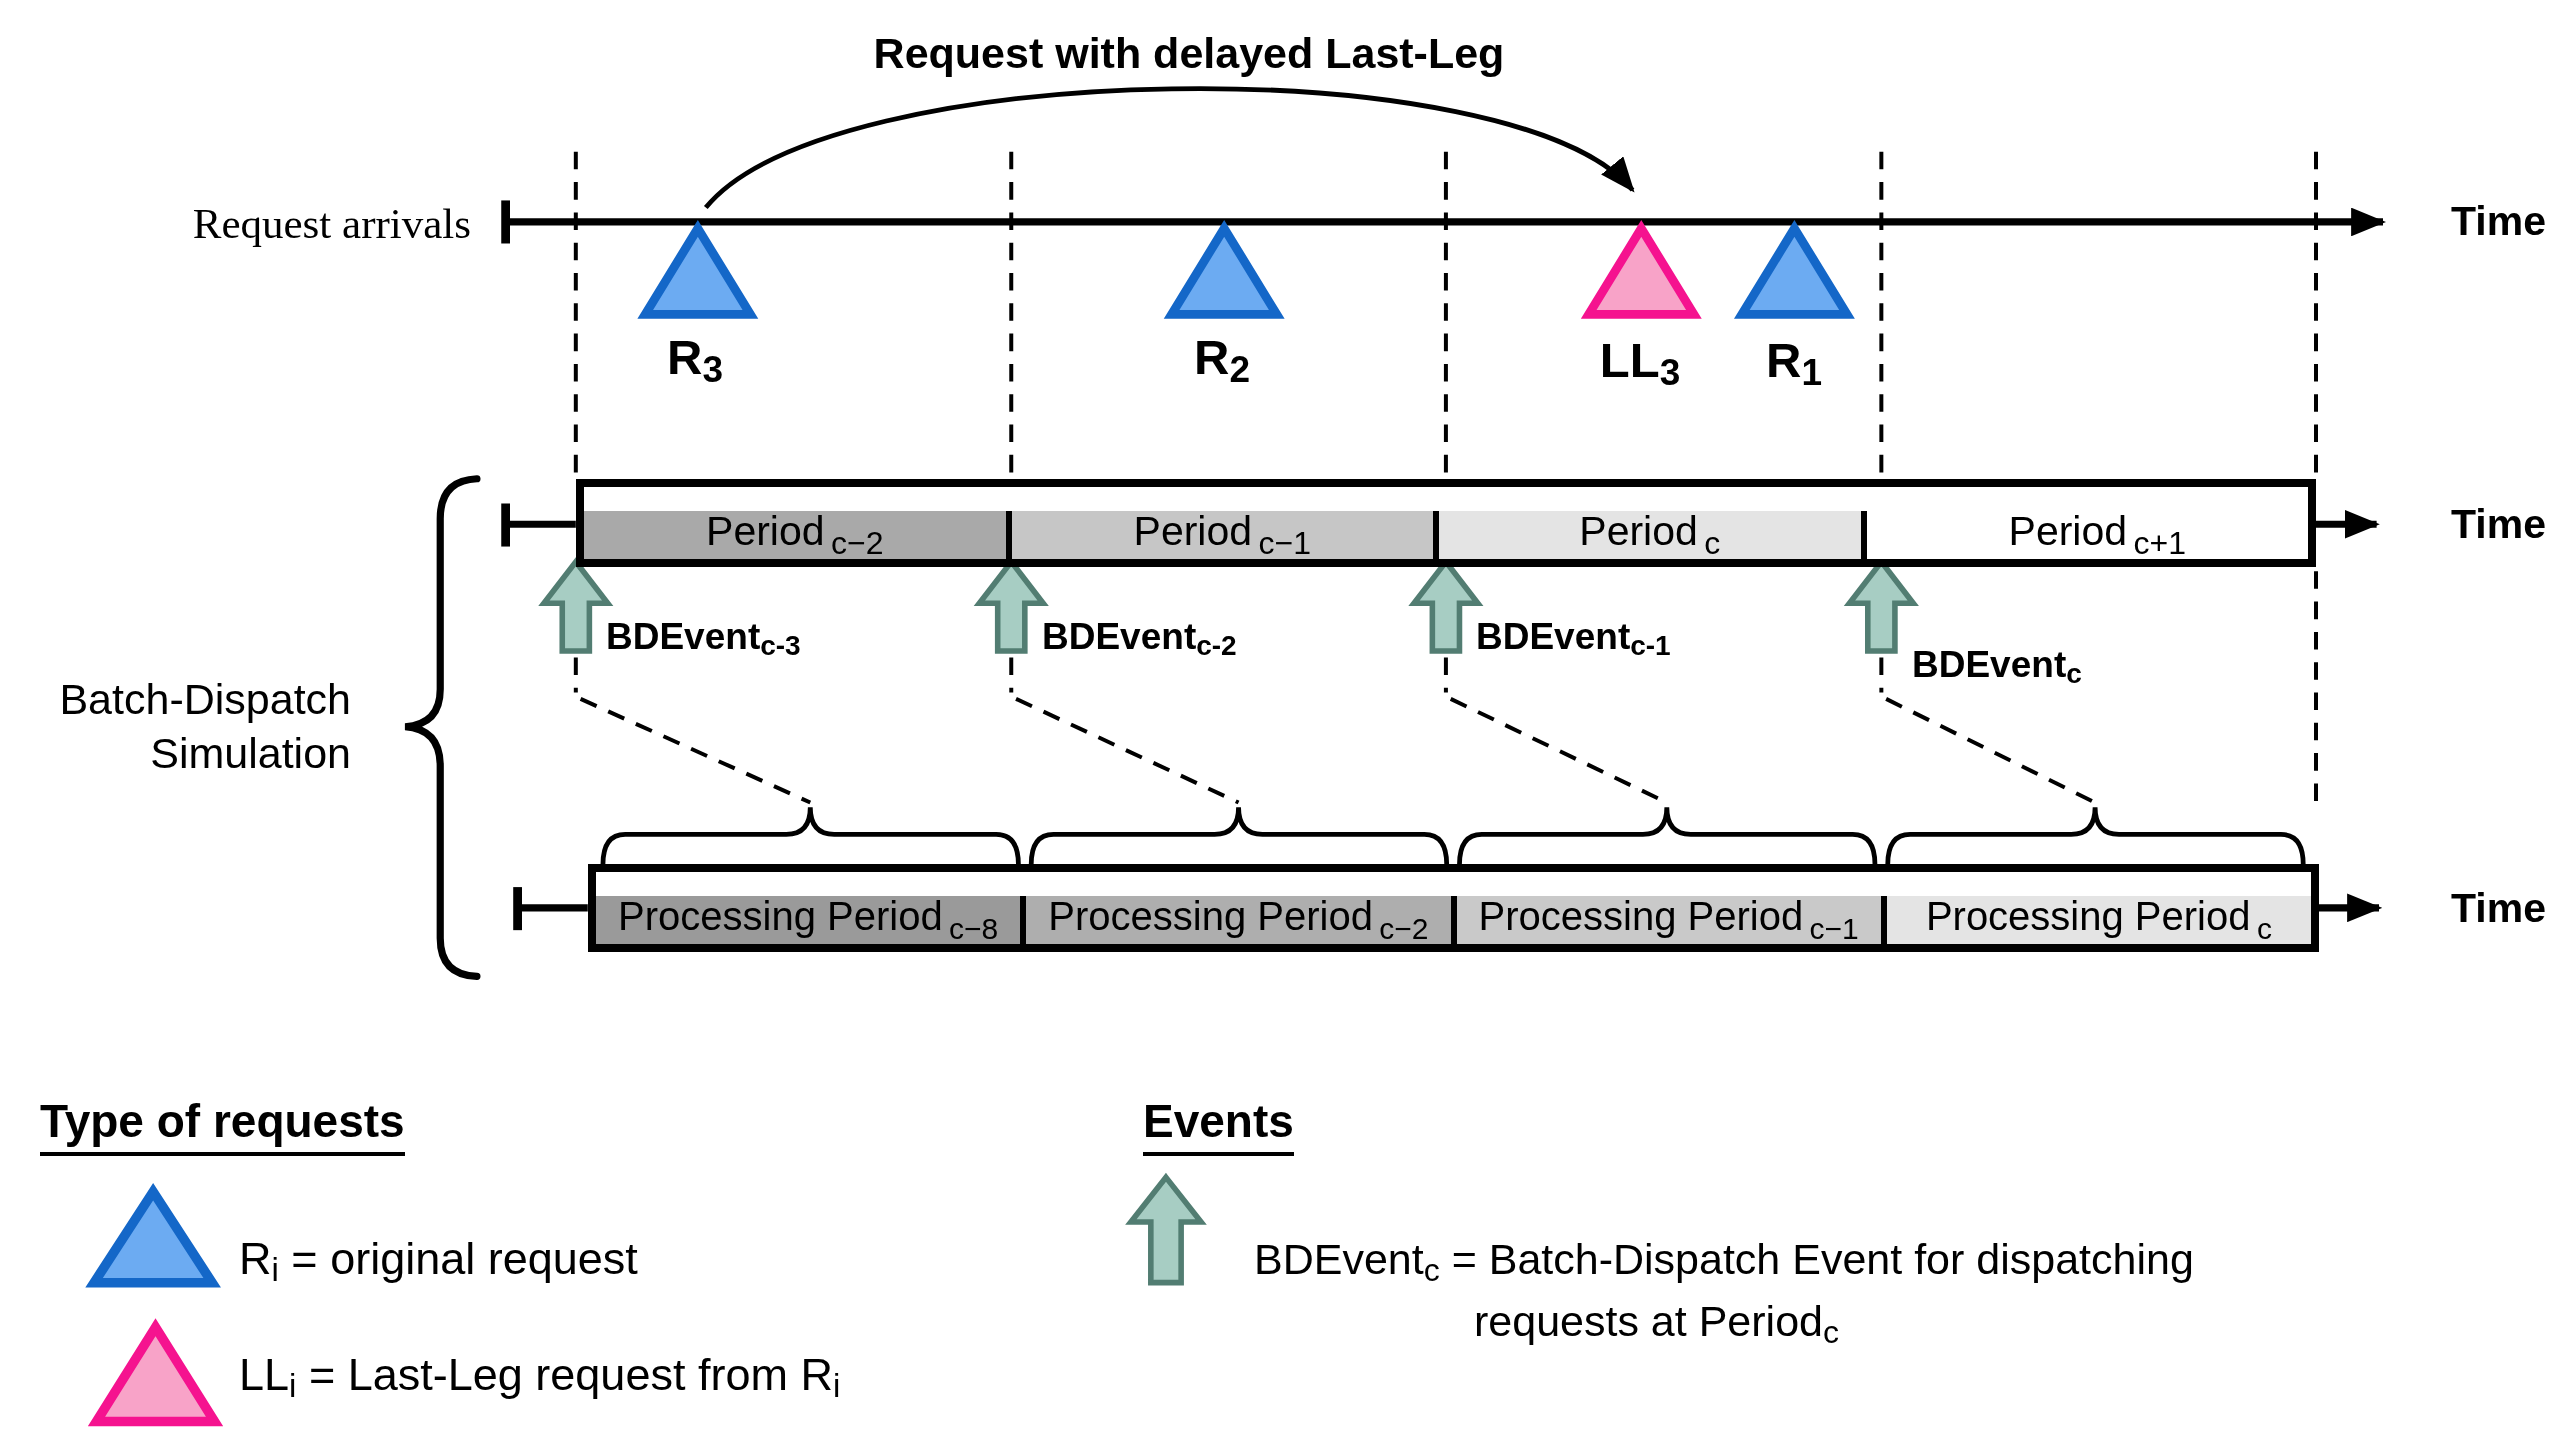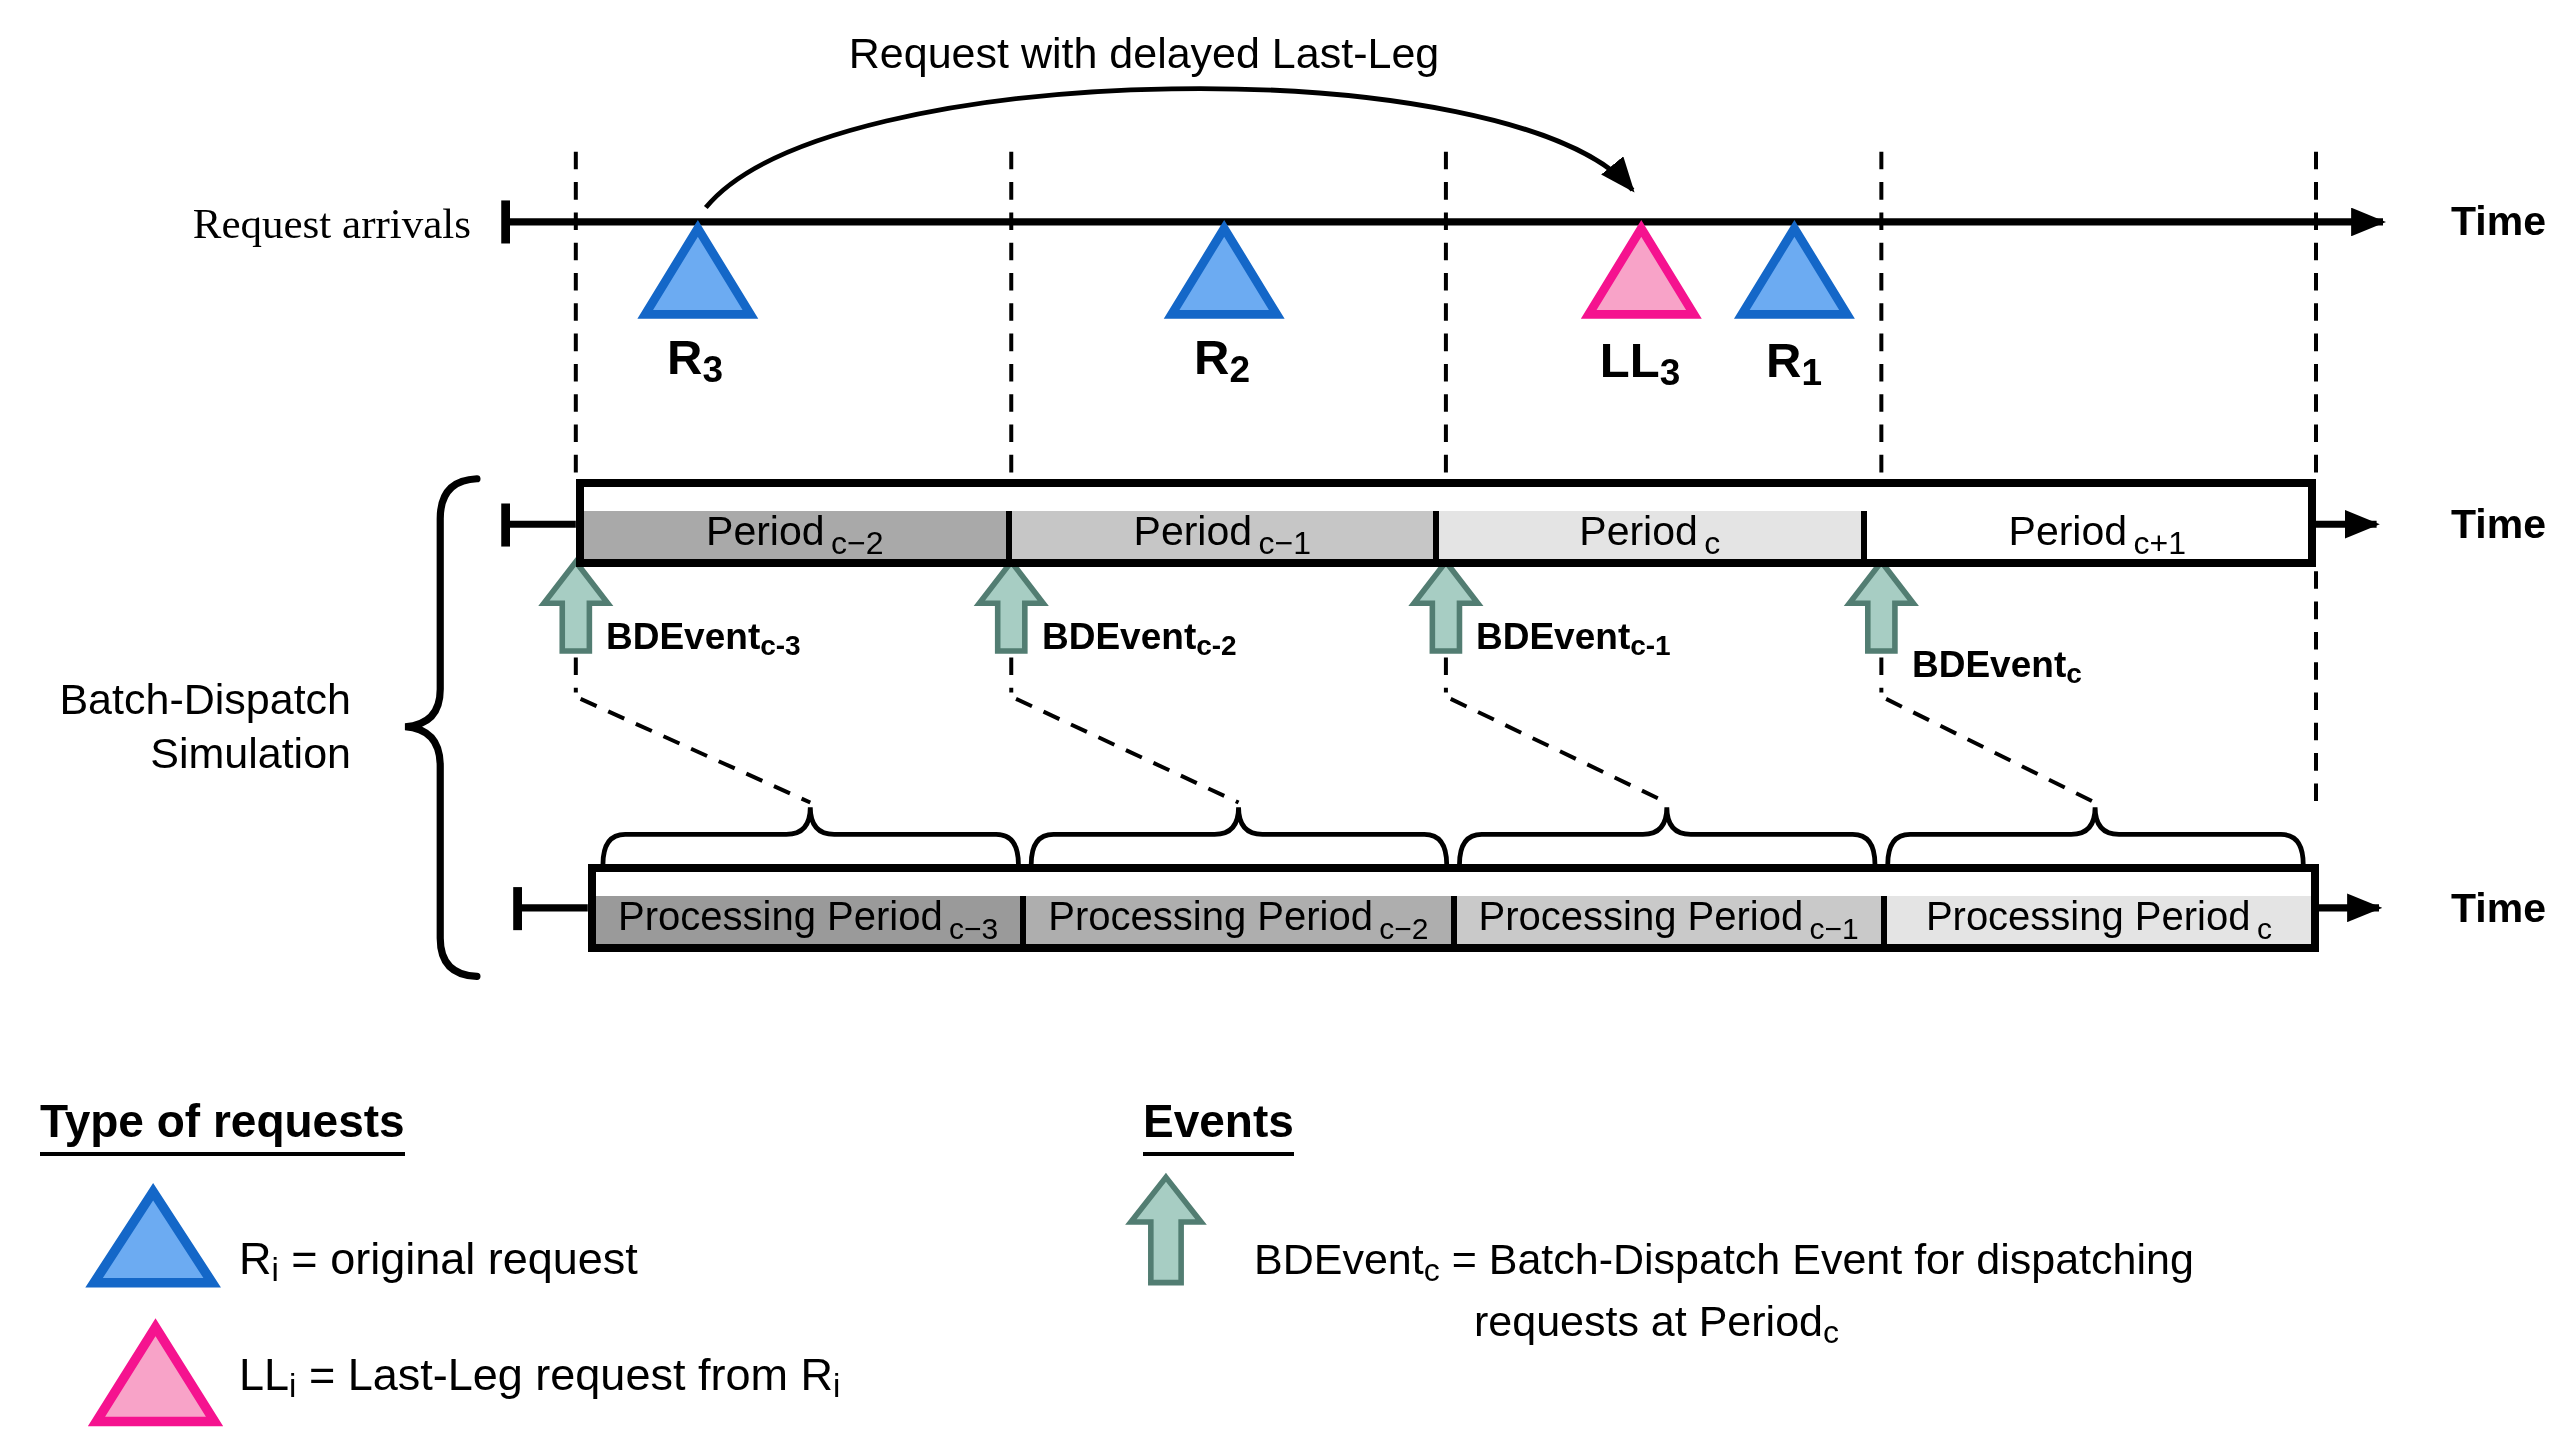--- a/index.html
+++ b/index.html
@@ -107,21 +107,21 @@
 
     <line x1="649" y1="1112" x2="649" y2="1166" stroke="#000" stroke-width="11"></line>
     <line x1="649" y1="1138" x2="737" y2="1138" stroke="#000" stroke-width="9"></line>
     <line x1="2907" y1="1138" x2="2983" y2="1138" stroke="#000" stroke-width="9" marker-end="url(#ah)"></line>
 
     <polygon points="192,1494 118,1608 266,1608" style="fill:var(--blue-fill);stroke:var(--blue-border)" stroke-width="12"></polygon>
     <polygon points="195,1664 121,1782 269,1782" style="fill:var(--pink-fill);stroke:var(--pink-border)" stroke-width="12"></polygon>
     <polygon points="1462,1476 1506,1532 1481,1532 1481,1608 1443,1608 1443,1532 1418,1532" style="fill:var(--teal-fill);stroke:var(--teal-border)" stroke-width="7"></polygon>
   </svg>
 
-  <div class="txt annotation" style="left:1144px;top:29px;">
+  <div class="txt annotation" style="left:1189px;top:29px;font-weight:bold;">
     <span>Request with delayed Last-Leg</span>
   </div>
 
   <div class="txt axis-label" style="left:112px;top:199px;width:359px;font-family:Liberation Serif, serif;">
     <span>Request arrivals</span>
   </div>
   <div class="txt time-label" style="left:2404px;top:221px;">
     <span>Time</span>
   </div>
 
@@ -169,21 +169,21 @@
     <span>BDEvent</span><sub>c</sub>
   </div>
 
   <div class="txt brace-label" style="left:16px;top:672px;width:335px;">
     <div>Batch-Dispatch</div>
     <div>Simulation</div>
   </div>
 
   <div class="bar proc" style="left:588px;top:864px;width:1731px;height:88px;">
     <div class="bar-seg seg-q0">
-      <span class="seg-label"><span>Processing Period</span><sub>c−3</sub></span>
+      <span class="seg-label"><span>Processing Period</span><sub>c−8</sub></span>
     </div>
     <div class="bar-seg seg-q1">
       <span class="seg-label"><span>Processing Period</span><sub>c−2</sub></span>
     </div>
     <div class="bar-seg seg-q2">
       <span class="seg-label"><span>Processing Period</span><sub>c−1</sub></span>
     </div>
     <div class="bar-seg seg-q3">
       <span class="seg-label"><span>Processing Period</span><sub>c</sub></span>
     </div>

